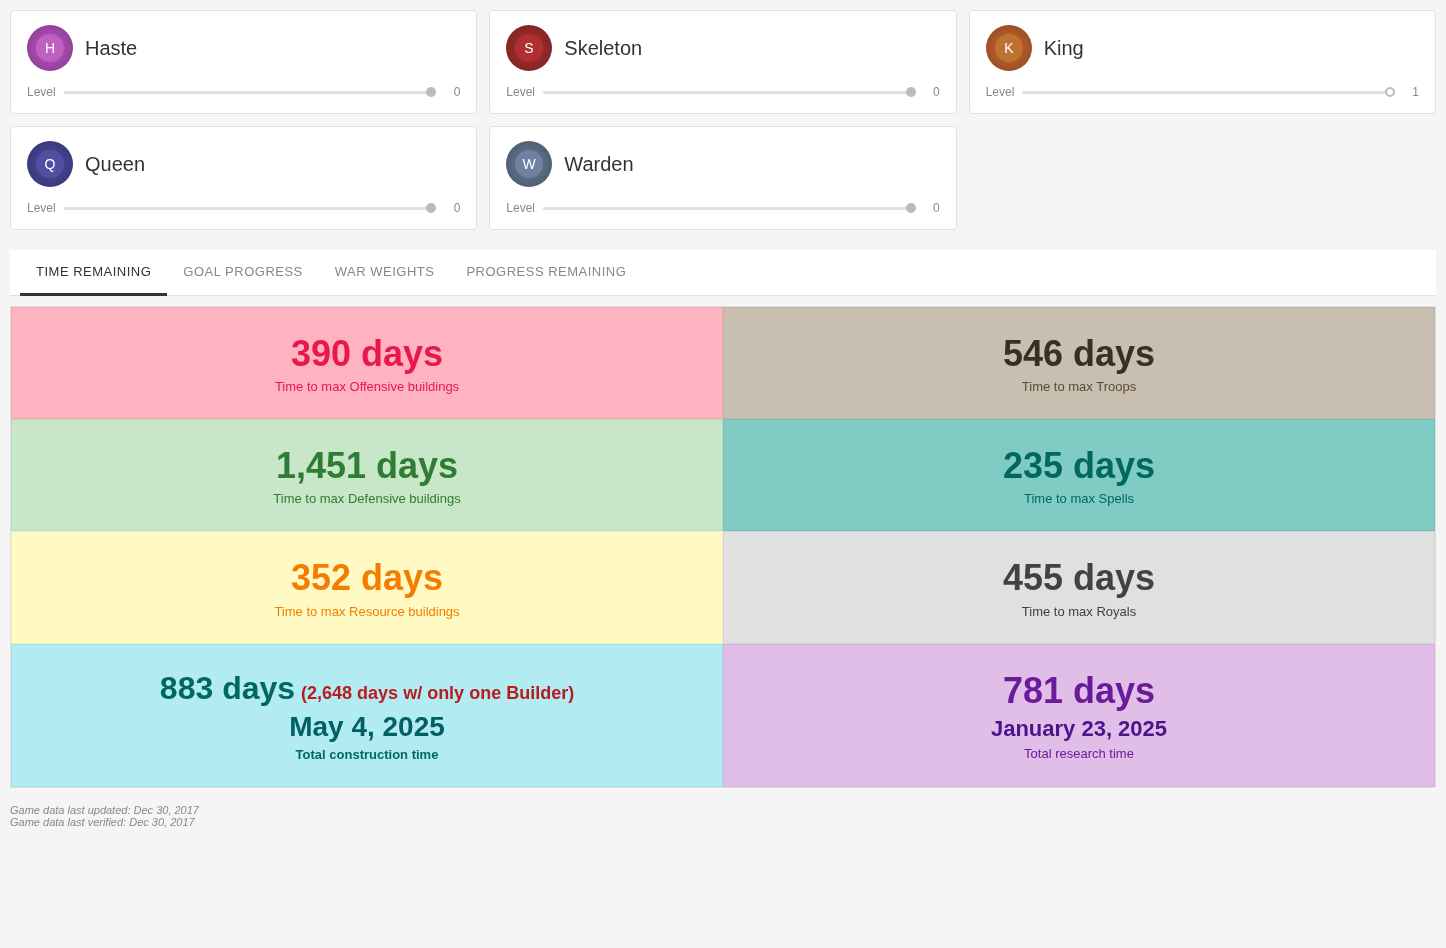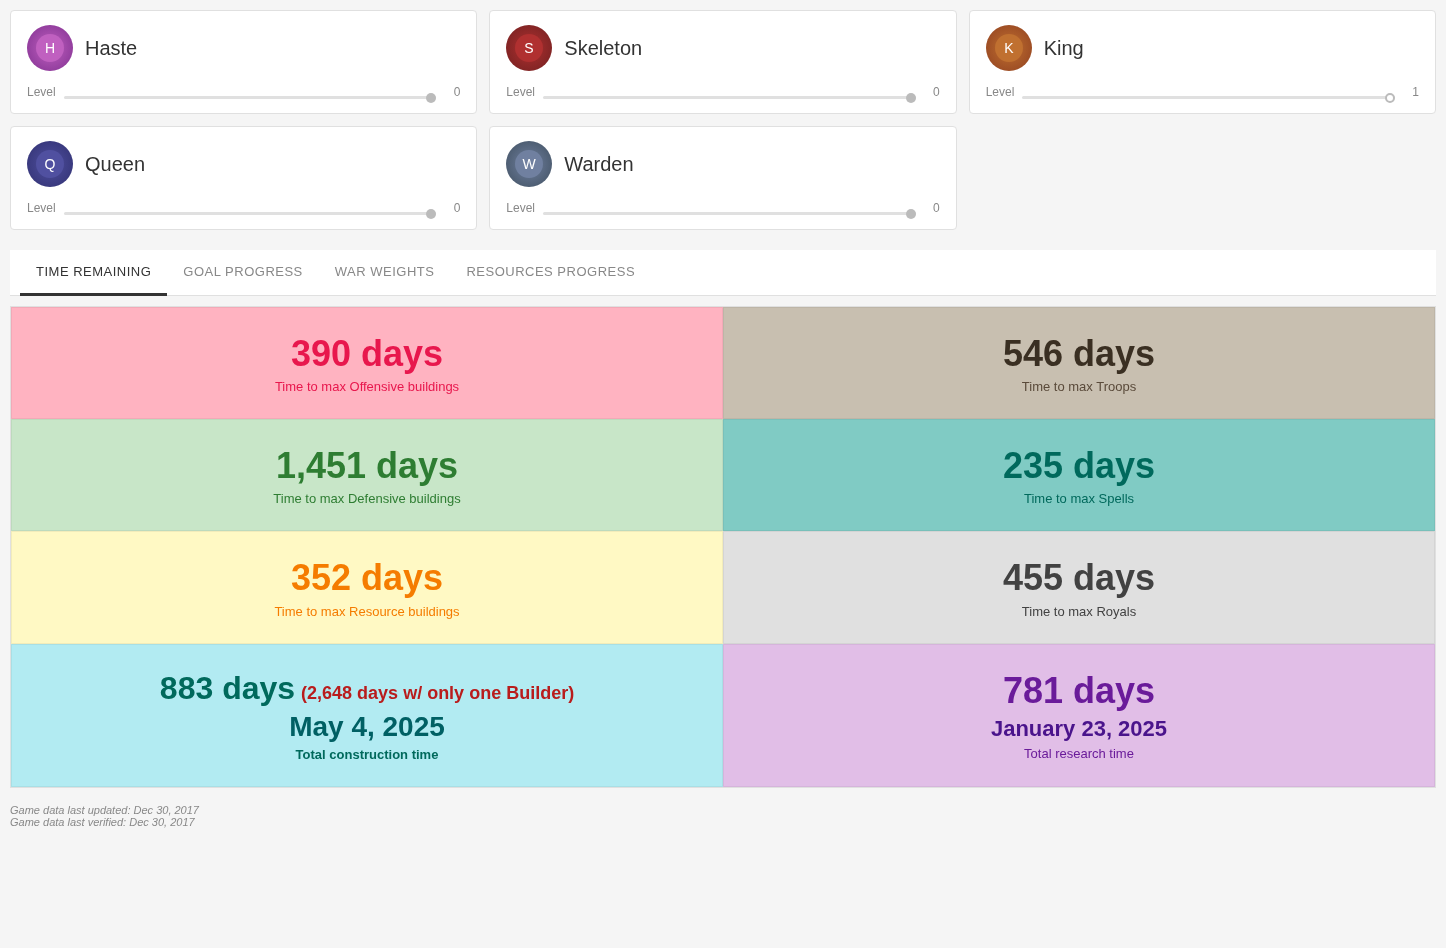--- a/index.html
+++ b/index.html
@@ -40,21 +40,21 @@
     }
 
     .hero-name {
       font-size: 20px;
       font-weight: normal;
       color: #333;
     }
 
     .hero-level-row {
       display: flex;
-      align-items: flex-end;
+      align-items: center;
       gap: 8px;
     }
 
     .hero-level-label {
       font-size: 12px;
       color: #888;
       min-width: 28px;
     }
 
     .hero-level-bar {
@@ -293,21 +293,21 @@
 
   <div style="background: transparent; border: none;"></div>
 
 </div>
 
 <div class="tabs-section">
   <div class="tabs-bar">
     <div class="tab-item active">TIME REMAINING</div>
     <div class="tab-item">GOAL PROGRESS</div>
     <div class="tab-item">WAR WEIGHTS</div>
-    <div class="tab-item">RESOURCES PROGRESS</div>
+    <div class="tab-item">PROGRESS REMAINING</div>
   </div>
 </div>
 
 <div class="time-grid">
 
   <div class="time-cell cell-offensive">
     <div class="time-cell-days">390 days</div>
     <div class="time-cell-sub">Time to max Offensive buildings</div>
   </div>
   <div class="time-cell cell-troops">

